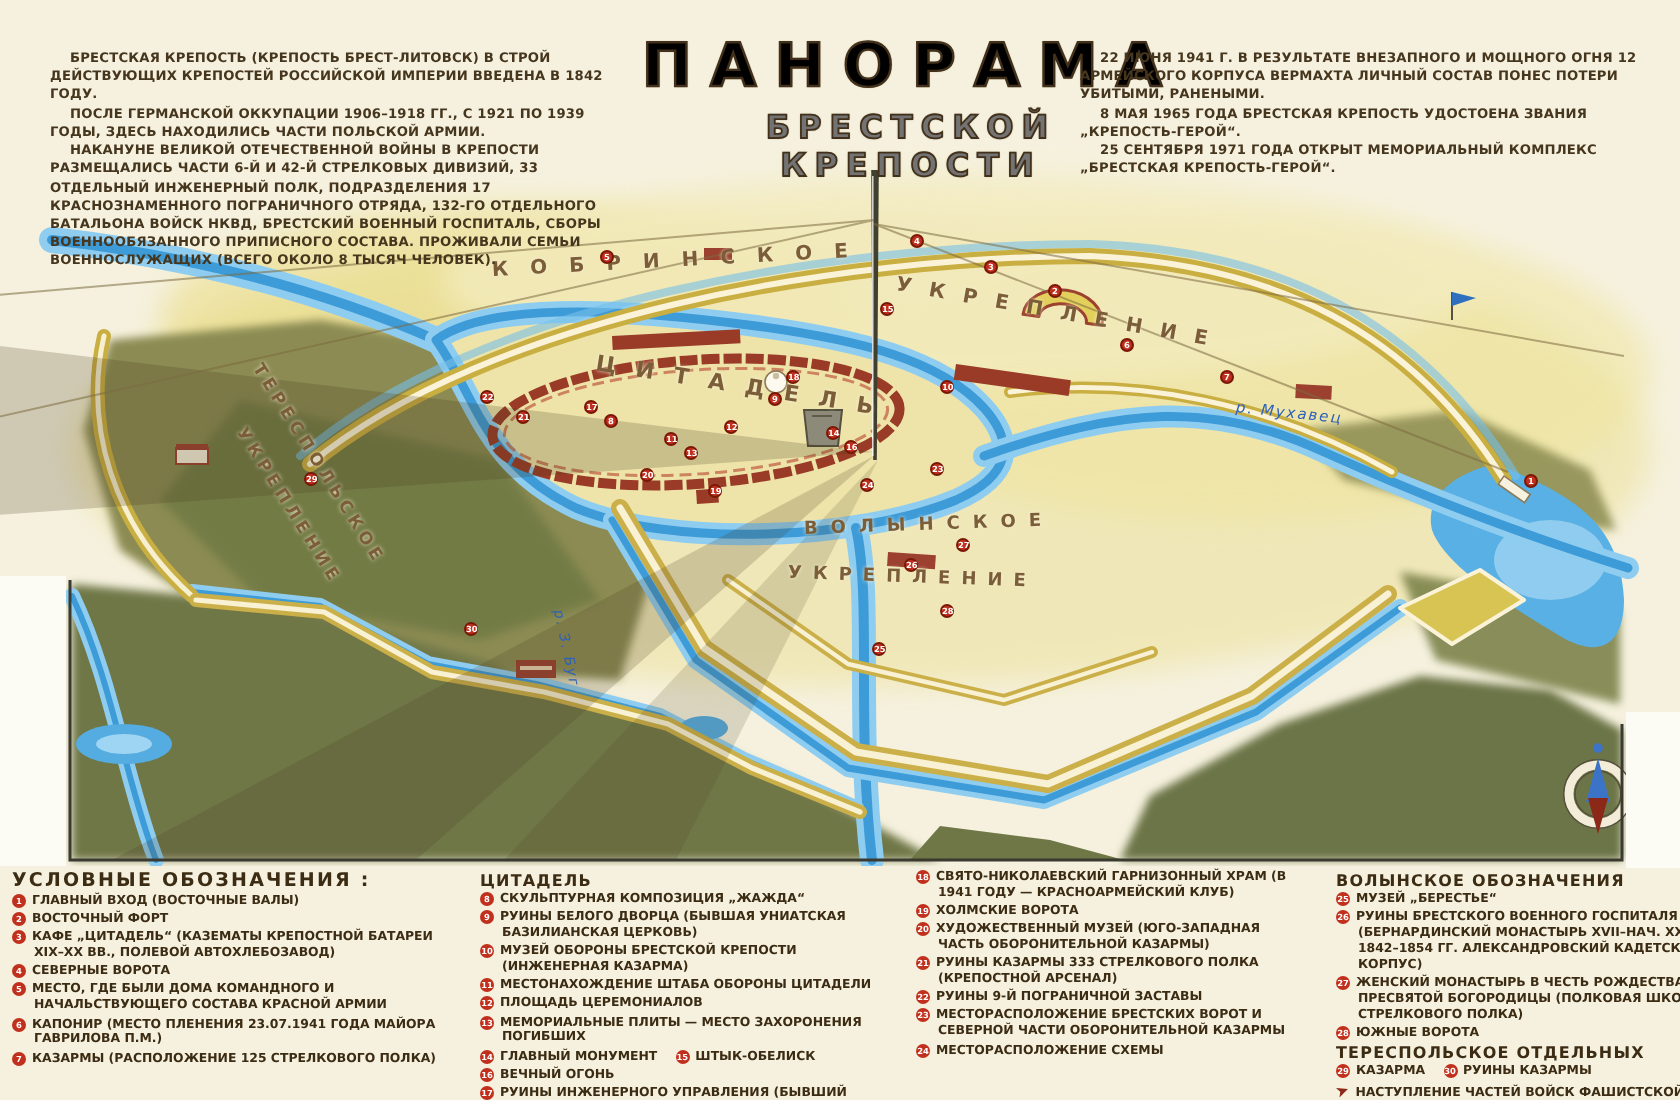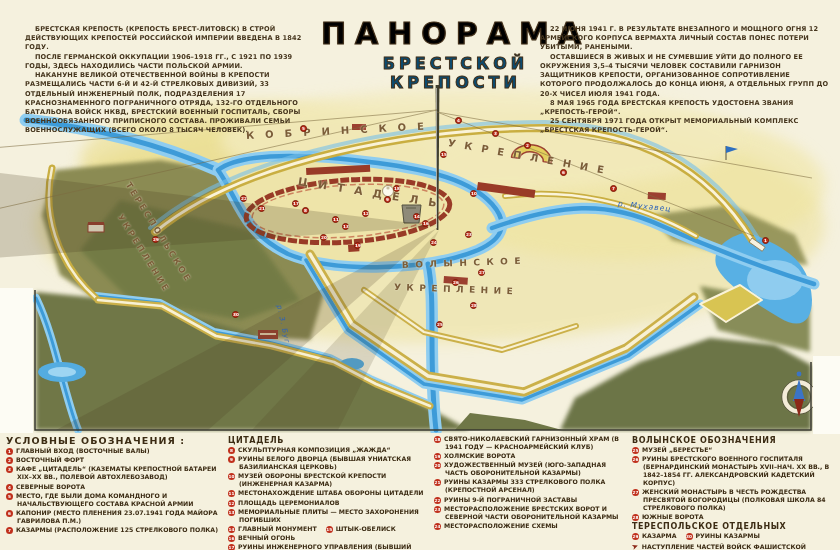--- a/index.html
+++ b/index.html
@@ -4,39 +4,39 @@
 <style>
   html,body{margin:0;padding:0;background:#f5f1de;}
   .stage{position:relative;width:840px;height:550px;background:#f5f1de;overflow:hidden;
          font-family:"DejaVu Sans","Liberation Sans",sans-serif;}
   .stage *{box-sizing:border-box;}
   #map-art{position:absolute;left:0;top:0;z-index:0;}
   
   .title-wrap{position:absolute;left:318px;top:16px;width:275px;text-align:center;z-index:5;}
   .title-line1{font-size:30px;font-weight:700;letter-spacing:9px;color:#000000;
                -webkit-text-stroke:1.2px #42301a;text-shadow:0 0 1px #42301a;}
-  .title-line2{font-size:16px;font-weight:700;letter-spacing:4px;color:#0c4a6e;margin-top:3px;
+  .title-line2{font-size:16px;font-weight:700;letter-spacing:4px;color:#737373;margin-top:3px;
                -webkit-text-stroke:0.9px #42301a;text-shadow:0 0 1px #42301a;}
   
   .intro{position:absolute;top:25px;z-index:5;color:#46361e;font-weight:700;}
   .intro-left{left:25px;width:295px;}
   .intro-right{left:540px;width:294px;}
   .intro-p{margin:0;font-size:6.6px;line-height:1.4;text-indent:10px;letter-spacing:.1px;}
   
   #label-layer{position:absolute;left:0;top:0;width:840px;height:550px;z-index:2;pointer-events:none;}
   .map-label{position:absolute;font-weight:700;color:#7b5d38;white-space:nowrap;
              transform-origin:left center;text-shadow:0 0 2px rgba(245,240,215,.9);}
   .map-label.river{font-weight:400;font-style:italic;text-shadow:none;}
   #marker-layer{position:absolute;left:0;top:0;width:840px;height:550px;z-index:3;pointer-events:none;}
   .map-marker{position:absolute;width:7px;height:7px;border-radius:50%;background:#c0301c;
               border:.5px solid #7a1808;color:#fff;font-size:4.2px;line-height:6px;text-align:center;
               font-weight:700;}
   
   .legend{position:absolute;left:0;top:433px;width:720px;height:117px;z-index:6;
-          background:#f5f1de;display:flex;gap:4px;padding:2px 5px 0 6px;}
+          background:#f5f1de;display:flex;gap:16px;padding:2px 5px 0 6px;}
   .legend-col{flex:none;}
   .legend-col:nth-child(1){width:218px;}
   .legend-col:nth-child(2){width:202px;}
   .legend-col:nth-child(3){width:194px;}
   .legend-col:nth-child(4){width:206px;}
   .legend-title{font-size:9.5px;font-weight:700;letter-spacing:1.1px;color:#3c2c14;margin:0 0 1px;}
   .legend-header{font-size:8px;font-weight:700;letter-spacing:.6px;color:#3c2c14;margin:1px 0 1px;}
   .legend-item{font-size:6.2px;line-height:1.28;color:#3c2c14;font-weight:700;
                padding-left:11px;text-indent:-11px;margin-bottom:1.2px;}
   .num-marker{display:inline-block;width:7px;height:7px;border-radius:50%;background:#c0301c;
@@ -223,21 +223,20 @@
     <div class="title-line2">БРЕСТСКОЙ КРЕПОСТИ</div>
   </div>
 
   <div class="intro intro-left">
       <p class="intro-p">БРЕСТСКАЯ КРЕПОСТЬ (КРЕПОСТЬ БРЕСТ-ЛИТОВСК) В СТРОЙ ДЕЙСТВУЮЩИХ КРЕПОСТЕЙ РОССИЙСКОЙ ИМПЕРИИ ВВЕДЕНА В 1842 ГОДУ.</p>
       <p class="intro-p">ПОСЛЕ ГЕРМАНСКОЙ ОККУПАЦИИ 1906–1918 ГГ., С 1921 ПО 1939 ГОДЫ, ЗДЕСЬ НАХОДИЛИСЬ ЧАСТИ ПОЛЬСКОЙ АРМИИ.</p>
       <p class="intro-p">НАКАНУНЕ ВЕЛИКОЙ ОТЕЧЕСТВЕННОЙ ВОЙНЫ В КРЕПОСТИ РАЗМЕЩАЛИСЬ ЧАСТИ 6-Й И 42-Й СТРЕЛКОВЫХ ДИВИЗИЙ, 33 ОТДЕЛЬНЫЙ ИНЖЕНЕРНЫЙ ПОЛК, ПОДРАЗДЕЛЕНИЯ 17 КРАСНОЗНАМЕННОГО ПОГРАНИЧНОГО ОТРЯДА, 132-ГО ОТДЕЛЬНОГО БАТАЛЬОНА ВОЙСК НКВД, БРЕСТСКИЙ ВОЕННЫЙ ГОСПИТАЛЬ, СБОРЫ ВОЕННООБЯЗАННОГО ПРИПИСНОГО СОСТАВА. ПРОЖИВАЛИ СЕМЬИ ВОЕННОСЛУЖАЩИХ (ВСЕГО ОКОЛО 8 ТЫСЯЧ ЧЕЛОВЕК).</p>
     </div>
   <div class="intro intro-right">
       <p class="intro-p">22 ИЮНЯ 1941 Г. В РЕЗУЛЬТАТЕ ВНЕЗАПНОГО И МОЩНОГО ОГНЯ 12 АРМЕЙСКОГО КОРПУСА ВЕРМАХТА ЛИЧНЫЙ СОСТАВ ПОНЕС ПОТЕРИ УБИТЫМИ, РАНЕНЫМИ.</p>
-      <p class="intro-p">ОСТАВШИЕСЯ В ЖИВЫХ И НЕ СУМЕВШИЕ УЙТИ ДО ПОЛНОГО ЕЕ ОКРУЖЕНИЯ 3,5–4 ТЫСЯЧИ ЧЕЛОВЕК СОСТАВИЛИ ГАРНИЗОН ЗАЩИТНИКОВ КРЕПОСТИ, ОРГАНИЗОВАННОЕ СОПРОТИВЛЕНИЕ КОТОРОГО ПРОДОЛЖАЛОСЬ ДО КОНЦА ИЮНЯ, А ОТДЕЛЬНЫХ ГРУПП ДО 20-Х ЧИСЕЛ ИЮЛЯ 1941 ГОДА.</p>
       <p class="intro-p">8 МАЯ 1965 ГОДА БРЕСТСКАЯ КРЕПОСТЬ УДОСТОЕНА ЗВАНИЯ „КРЕПОСТЬ-ГЕРОЙ“.</p>
       <p class="intro-p">25 СЕНТЯБРЯ 1971 ГОДА ОТКРЫТ МЕМОРИАЛЬНЫЙ КОМПЛЕКС „БРЕСТСКАЯ КРЕПОСТЬ-ГЕРОЙ“.</p>
     </div>
 
   <div class="legend">
 
   <div class="legend-col">
         <div class="legend-title">УСЛОВНЫЕ ОБОЗНАЧЕНИЯ :</div>
         <div class="legend-item"><span class="num-marker">1</span><span>ГЛАВНЫЙ ВХОД (ВОСТОЧНЫЕ ВАЛЫ)</span></div>
         <div class="legend-item"><span class="num-marker">2</span><span>ВОСТОЧНЫЙ ФОРТ</span></div>

